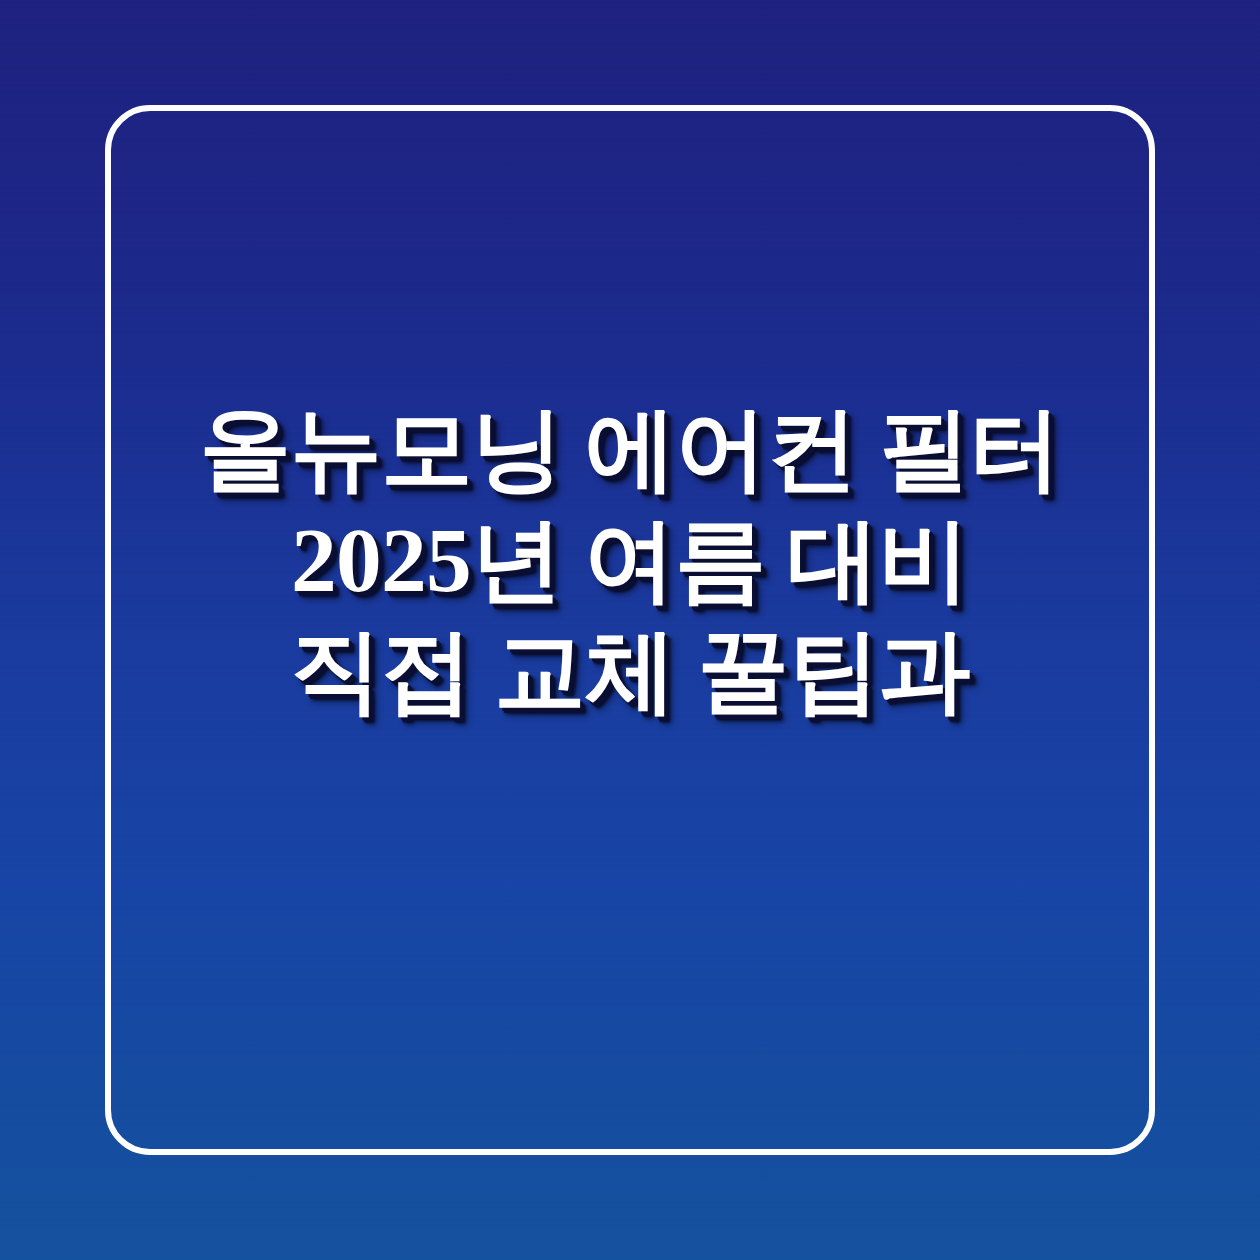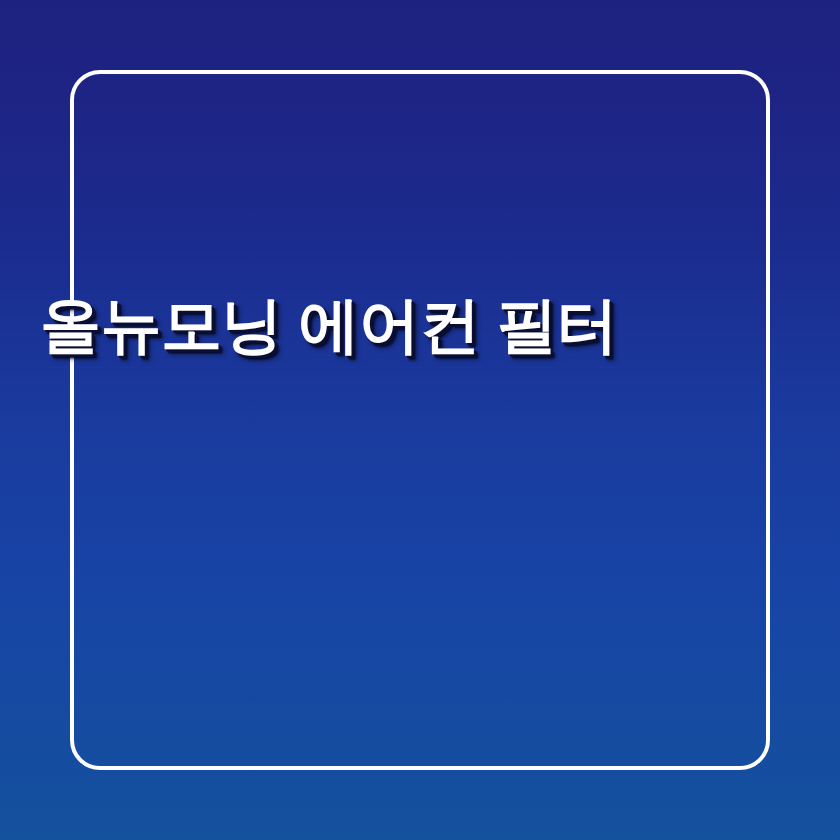--- a/index.html
+++ b/index.html
@@ -44,23 +44,25 @@
     box-sizing: border-box;
     border: 4px solid #FFFFFF;
     border-radius: 30px;
     pointer-events: none;
   }
 
   #title-block {
     position: absolute;
     left: 0;
     right: 0;
-    top: 288px;
+    top: 264px;
+    text-align: center;
     padding: 0 40px;
     box-sizing: border-box;
+    font-family: Liberation Serif, serif;
   }
 
   .title-line {
     display: block;
     color: #FFFFFF;
     font-size: 61px;
     font-weight: bold;
     line-height: 74px;
     letter-spacing: -0.5px;
     white-space: nowrap;
@@ -75,15 +77,17 @@
 <body>
 
 <div id="canvas">
 
   <div id="grain"></div>
 
   <div id="frame"></div>
 
   <div id="title-block">
     <span class="title-line">올뉴모닝 에어컨 필터</span>
+    <span class="title-line">2025년 여름 대비</span>
+    <span class="title-line">직접 교체 꿀팁과</span>
   </div>
 
 </div>
 
 </body></html>

